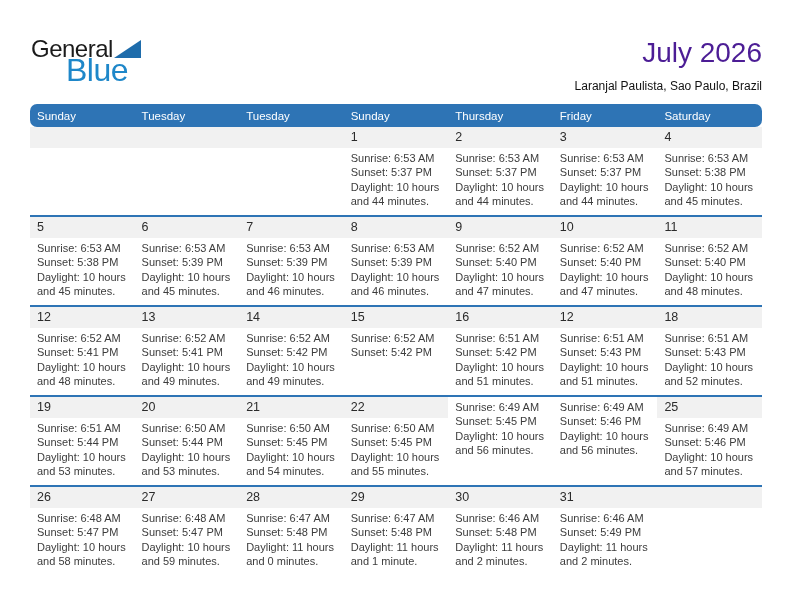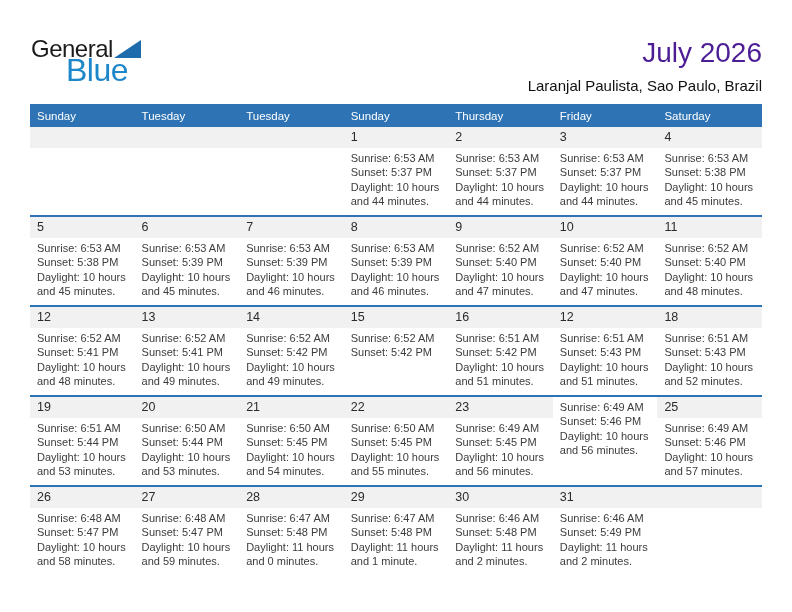--- a/index.html
+++ b/index.html
@@ -44,38 +44,39 @@
     position: absolute;
     top: 37px; right: 30px;
     font-size: 28px;
     color: #4c1d95;
     text-align: right;
     line-height: 32px;
   }
   .location {
     position: absolute;
     top: 76px; right: 30px;
-    font-size: 15px;
+    font-size: 12px;
     color: #111111;
     text-align: right;
     line-height: 20px;
   }
 
   
   .calendar {
     position: absolute;
     left: 30px; top: 104px;
     width: 732px;
   }
   .day-header-row {
     display: grid;
     grid-template-columns: repeat(7, 1fr);
     background: #2e74b5;
     height: 23px;
     align-items: center;
+    border-radius: 7px;
   }
   .day-header {
     color: #ffffff;
     font-size: 11.5px;
     padding-left: 7px;
     white-space: nowrap;
     overflow: hidden;
   }
   .weeks {}
   .week {
@@ -351,21 +352,20 @@
   <div class="cell">
     <div class="num">22</div>
     <div class="details">
       <div>Sunrise: 6:50 AM</div>
       <div>Sunset: 5:45 PM</div>
       <div>Daylight: 10 hours and 55 minutes.</div>
     </div>
   </div>
 
   <div class="cell">
-    <div class="num">23</div>
     <div class="details">
       <div>Sunrise: 6:49 AM</div>
       <div>Sunset: 5:45 PM</div>
       <div>Daylight: 10 hours and 56 minutes.</div>
     </div>
   </div>
 
   <div class="cell">
     <div class="details">
       <div>Sunrise: 6:49 AM</div>

